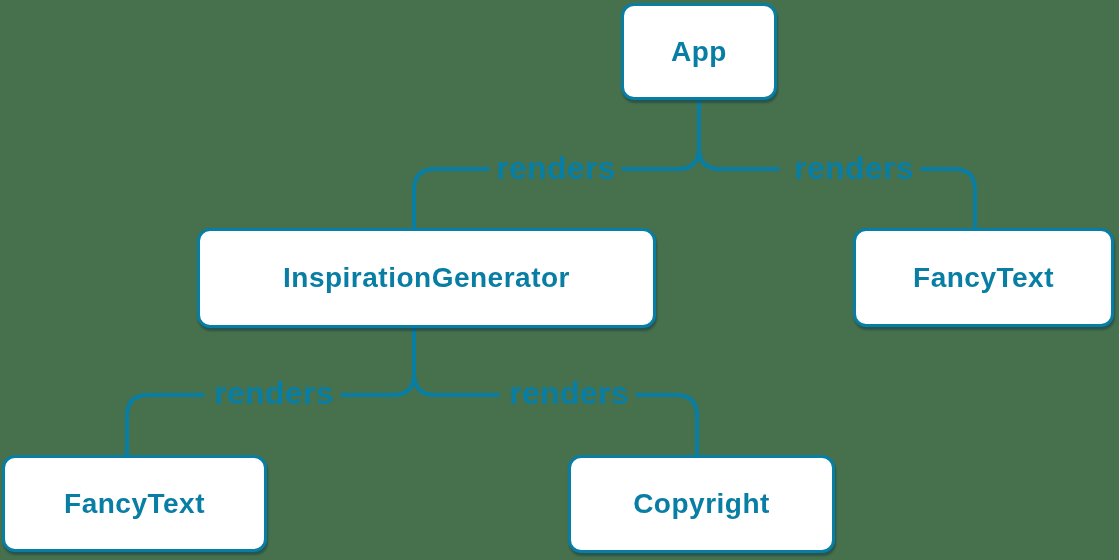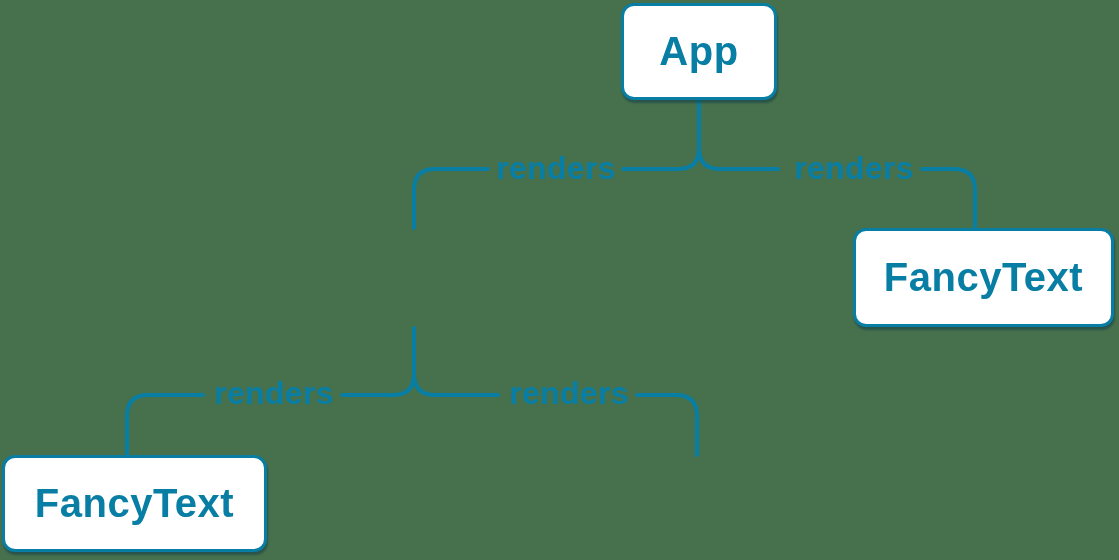--- a/index.html
+++ b/index.html
@@ -30,21 +30,21 @@
   .node {
     position: absolute;
     box-sizing: border-box;
     background: var(--node-fill, #ffffff);
     border: 3px solid var(--accent, #087ea4);
     border-radius: 13px;
     display: flex;
     align-items: center;
     justify-content: center;
     color: var(--accent, #087ea4);
-    font-size: 40px;
+    font-size: 28px;
     font-weight: bold;
     letter-spacing: 0.5px;
     box-shadow: 1px 3px 2px rgba(6, 50, 70, 0.45);
   }
   .node-app                   { left: 621px; top: 3px;   width: 156px; height: 97px; }
   .node-inspiration-generator { left: 197px; top: 228px; width: 459px; height: 100px; }
   .node-fancy-text-top        { left: 853px; top: 228px; width: 261px; height: 99px; }
   .node-fancy-text-bottom     { left: 2px;   top: 455px; width: 265px; height: 97px; }
   .node-copyright             { left: 568px; top: 455px; width: 267px; height: 98px; }
   .edge-label {
@@ -81,23 +81,29 @@
 
   <span class="edge-label edge-label-1a">renders</span>
   <span class="edge-label edge-label-1b">renders</span>
   <span class="edge-label edge-label-2a">renders</span>
   <span class="edge-label edge-label-2b">renders</span>
 
   <div class="node node-app">
     <span>App</span>
   </div>
 
+  <div class="node node-inspiration-generator">
+    <span>InspirationGenerator</span>
+  </div>
 
   <div class="node node-fancy-text-top">
     <span>FancyText</span>
   </div>
 
   <div class="node node-fancy-text-bottom">
     <span>FancyText</span>
   </div>
 
+  <div class="node node-copyright">
+    <span>Copyright</span>
+  </div>
 
 </div>
 
 </body></html>

